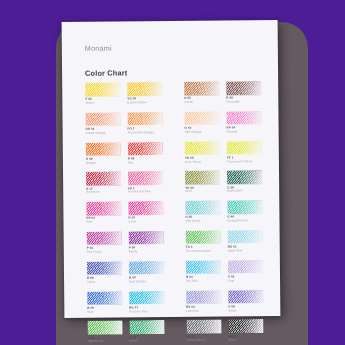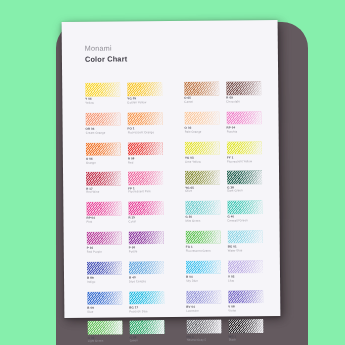--- a/index.html
+++ b/index.html
@@ -1,18 +1,18 @@
 <!DOCTYPE html>
 <html><head>
 <meta charset="utf-8">
 <style>
   html,body{margin:0;padding:0;background:#000;}
   body{width:345px;height:345px;overflow:hidden;font-family:"Liberation Sans",sans-serif;}
 
-  #stage{position:relative;width:345px;height:345px;background:#86efac;}
+  #stage{position:relative;width:345px;height:345px;background:#4c1d95;}
 
   
   .backdrop{
     position:absolute;left:56px;top:22px;width:252px;height:323px;
     background:#645a5f;border-radius:26px;
   }
   .backdrop-b{
     position:absolute;left:56px;top:170px;width:252px;height:175px;
     background:#645a5f;
   }
@@ -35,21 +35,21 @@
   .sheet-inner{position:absolute;inset:0;}
 
   
   .header{position:absolute;left:23px;top:22px;}
   .brand,.product{
     font-size:7.2px;color:#8d8b93;letter-spacing:0.25px;line-height:9.6px;
     white-space:nowrap;
   }
   .chart-title{
     font-size:7.4px;color:#43414a;font-weight:bold;letter-spacing:0.15px;
-    line-height:10px;white-space:nowrap;margin-top:1px;
+    line-height:10px;white-space:nowrap;margin-top:15px;
   }
 
   
   .grid{
     position:absolute;left:23px;top:61px;width:172px;
     display:grid;
     grid-template-columns:42px 42px 42px 42px;
     column-gap:0px;
     row-gap:7.8px;
   }

